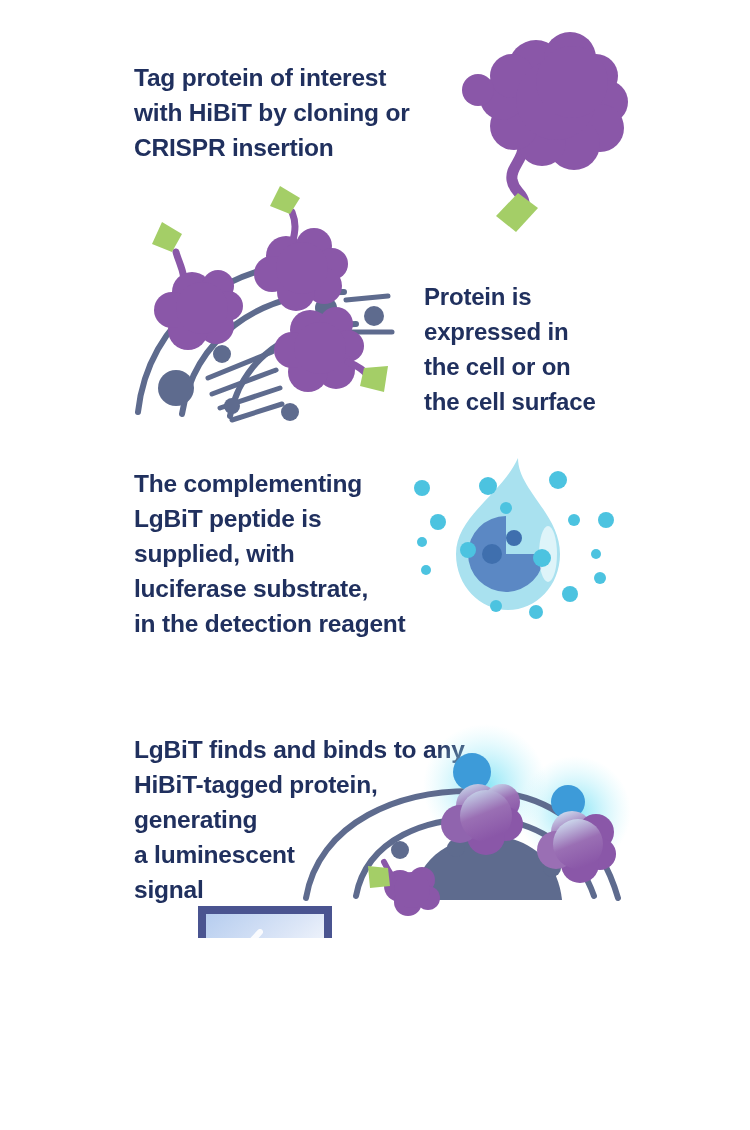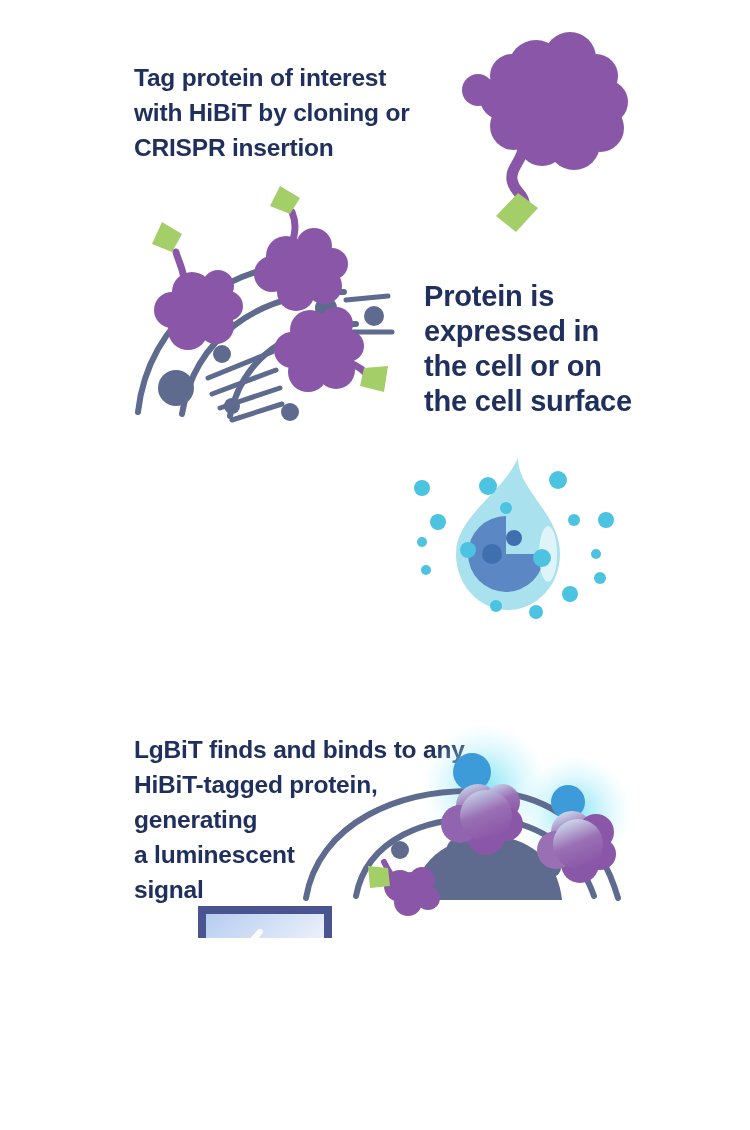--- a/index.html
+++ b/index.html
@@ -29,21 +29,21 @@
   }
   #step1-text {
     left: 134px;
     top: 60px;
     font-size: 24.5px;
     line-height: 35px;
   }
   #step2-text {
     left: 424px;
     top: 279px;
-    font-size: 29px;
+    font-size: 24px;
     line-height: 35px;
   }
   #step3-text {
     left: 134px;
     top: 466px;
     font-size: 24.5px;
     line-height: 35px;
   }
   #step4-text {
     left: 134px;
@@ -162,20 +162,25 @@
         <circle cx="216" cy="170" r="19" fill="#8a57a8"></circle>
         <circle cx="188" cy="172" r="20" fill="#8a57a8"></circle>
         <circle cx="172" cy="150" r="18" fill="#8a57a8"></circle>
         <circle cx="200" cy="148" r="26" fill="#8a57a8"></circle>
         <path d="M228 162 C 238 166, 244 170, 248 176" fill="none" stroke="#8a57a8" stroke-width="7" stroke-linecap="round"></path>
         <path d="M244 168 L 268 166 L 264 192 L 240 186 Z" fill="#a4ce67"></path>
       </g>
     </svg>
   </div>
 
+  <div class="step-text" id="step3-text">The complementing
+LgBiT peptide is
+supplied, with
+luciferase substrate,
+in the detection reagent</div>
 
   <div class="art" id="art-step3">
     <svg width="215" height="175" viewBox="0 0 215 175">
       <g>
         <path d="M108 8
                  C 108 40, 150 64, 150 104
                  C 150 136, 126 160, 98 160
                  C 70 160, 46 136, 46 104
                  C 46 66, 92 44, 108 8 Z" fill="#a9e1ef"></path>
       </g>

